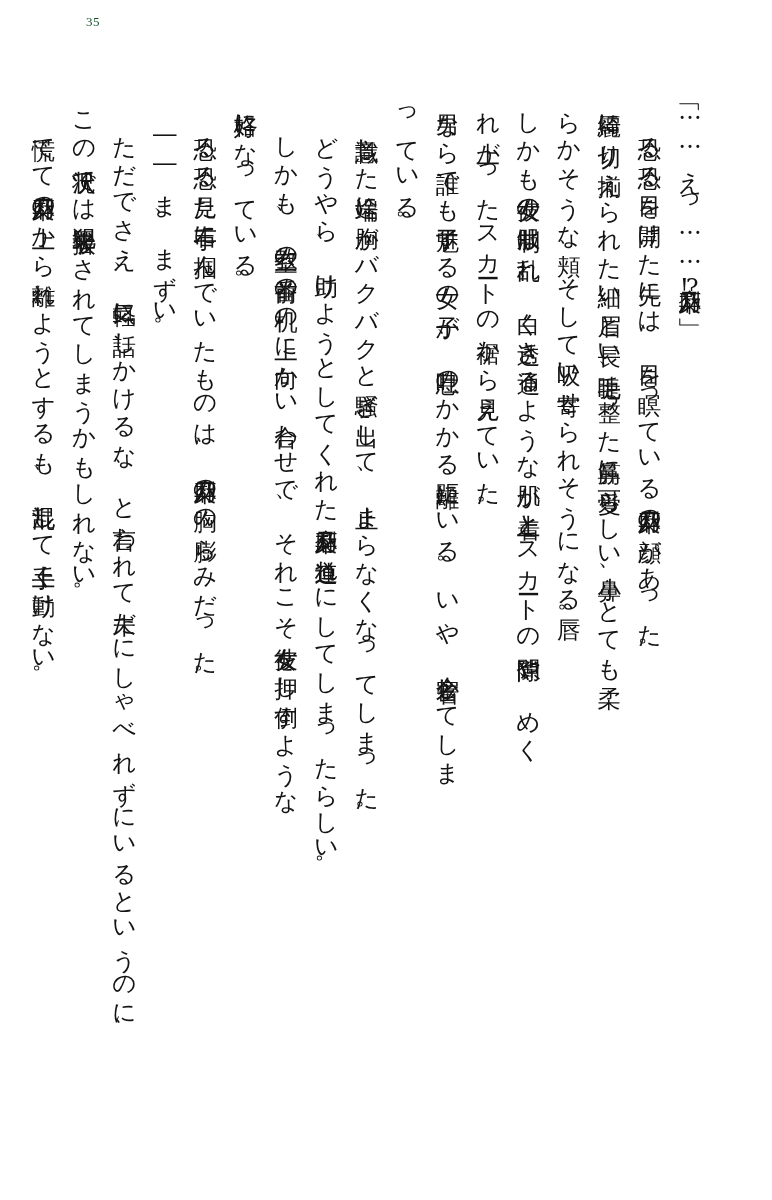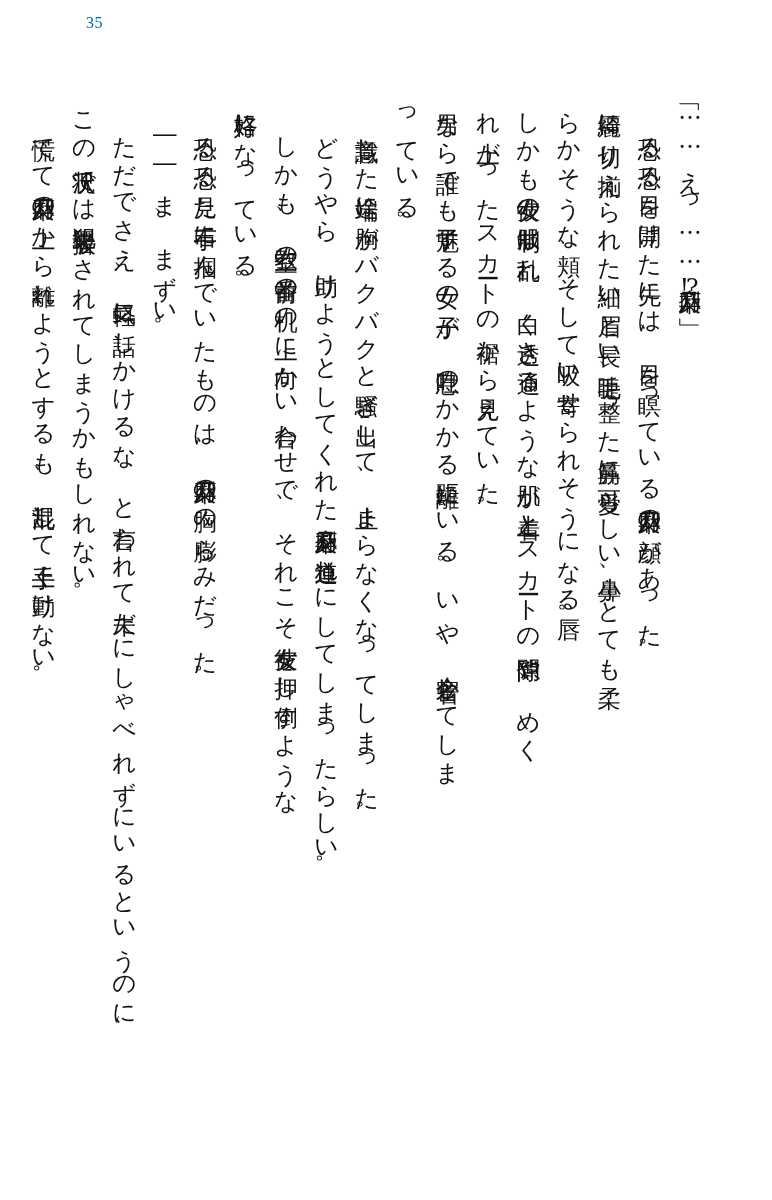--- a/index.html
+++ b/index.html
@@ -20,23 +20,23 @@
     width: 772px;
     height: 1200px;
     background: #ffffff;
   }
 
   
   #page-number {
     position: absolute;
     top: 14px;
     left: 86px;
-    font-size: 16px;
+    font-size: 13px;
     letter-spacing: 0.5px;
-    color: #0369a1;
+    color: #14532d;
     font-family: "Liberation Serif", "DejaVu Serif", serif;
   }
 
   
   #text-block {
     position: absolute;
     top: 96px;
     left: 60px;
     width: 650px;
     height: 1000px;

